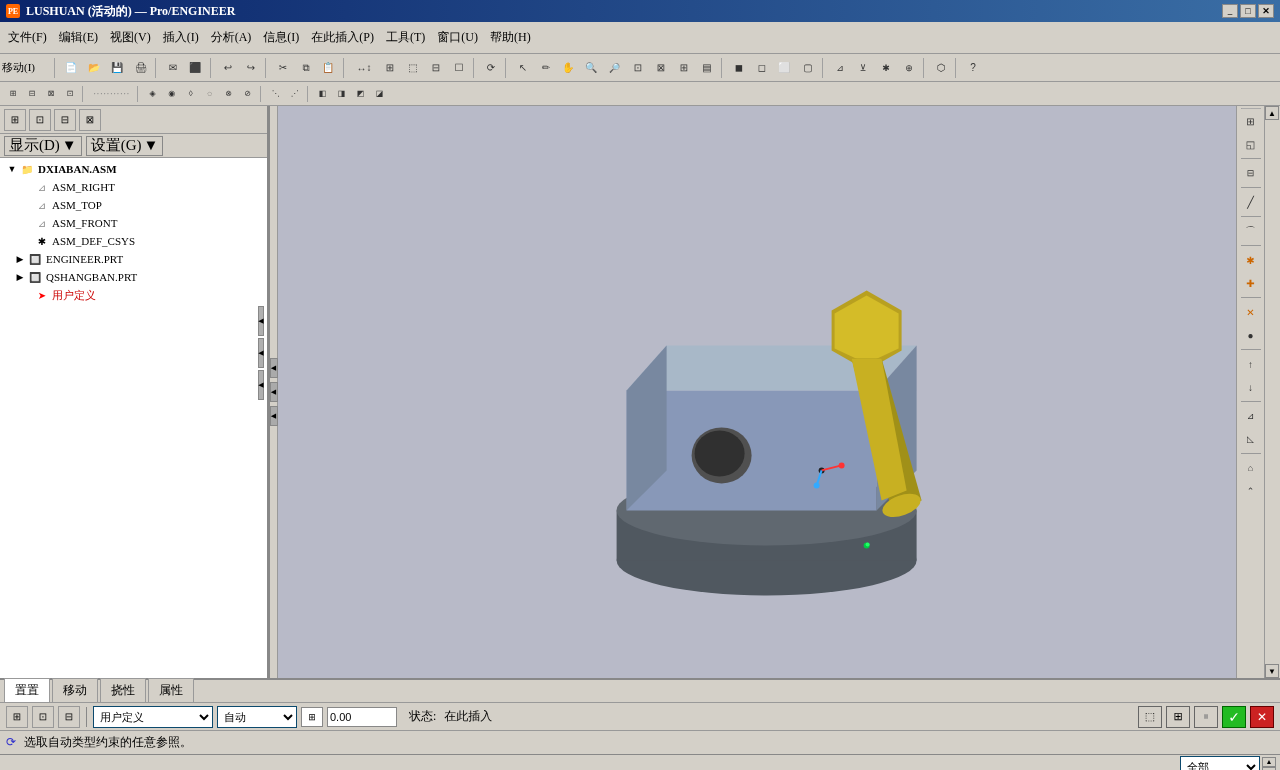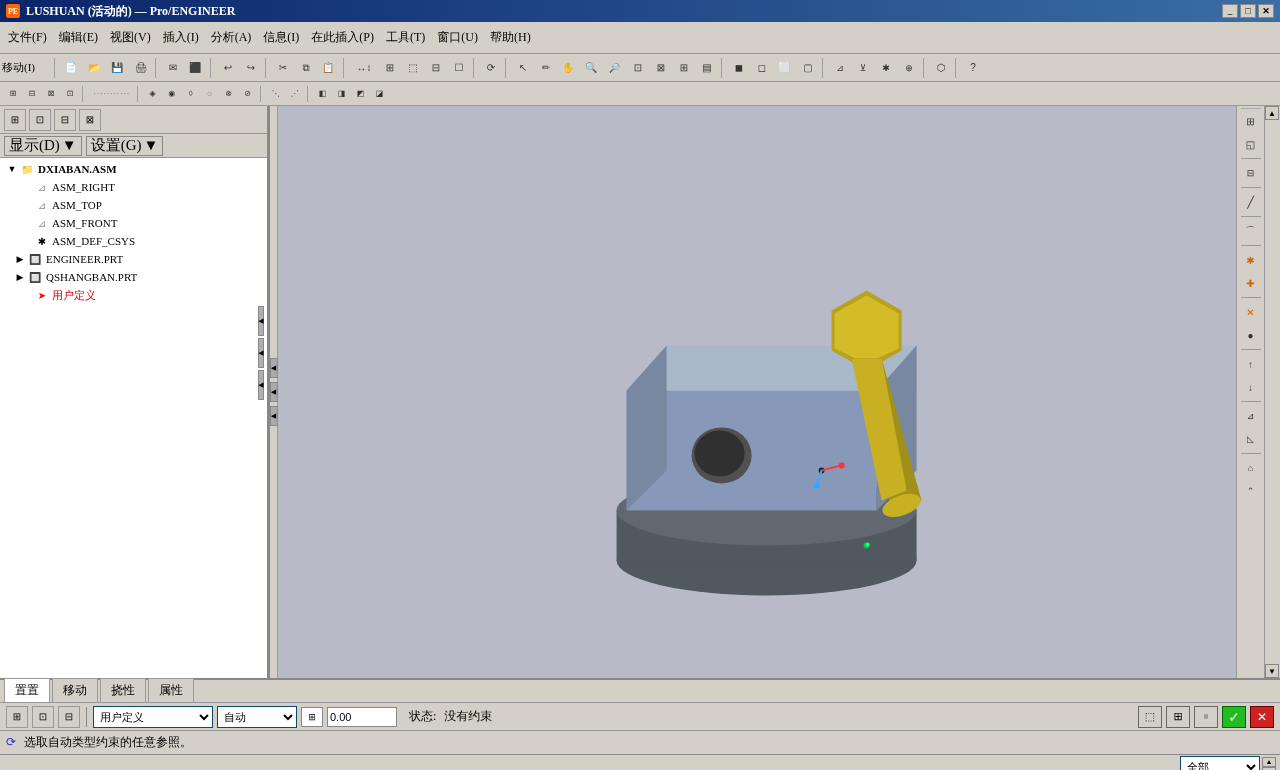--- a/index.html
+++ b/index.html
@@ -550,21 +550,21 @@
     <select class="status-select" style="width:80px;">
       <option>自动</option>
       <option>手动</option>
     </select>
 
     <div style="width:22px; height:20px; background:white; border:1px solid #888; display:flex; align-items:center; justify-content:center; font-size:9px;">⊞</div>
 
     <input type="text" value="0.00" style="width: 70px; height: 20px; background: white; border: 1px solid rgb(136, 136, 136); font-size: 11px; padding: 0px 2px;">
 
     <span style="margin-left:8px;">状态:</span>
-    <span style="margin-left:4px;">没有约束</span>
+    <span style="margin-left:4px;">在此插入</span>
 
     <div style="flex:1;"></div>
 
     <button style="width:24px; height:22px; background:#d4d0c8; border:1px solid #666; display:flex; align-items:center; justify-content:center; cursor:pointer; font-size:11px;">⬚</button>
     <button style="width:24px; height:22px; background:#d4d0c8; border:1px solid #666; display:flex; align-items:center; justify-content:center; cursor:pointer; font-size:11px;">⊞</button>
     <button style="width:24px; height:22px; background:#d4d0c8; border:1px solid #666; display:flex; align-items:center; justify-content:center; cursor:pointer; font-size:11px; color:#888;">⏸</button>
     <button class="confirm-ok" style="width:24px; height:22px; border:1px solid #006600; display:flex; align-items:center; justify-content:center; cursor:pointer; font-size:14px; background:#22bb22; color:white;">✓</button>
     <button class="confirm-cancel" style="width:24px; height:22px; border:1px solid #660000; display:flex; align-items:center; justify-content:center; cursor:pointer; font-size:12px; background:#cc2222; color:white;">✕</button>
   </div>
 

